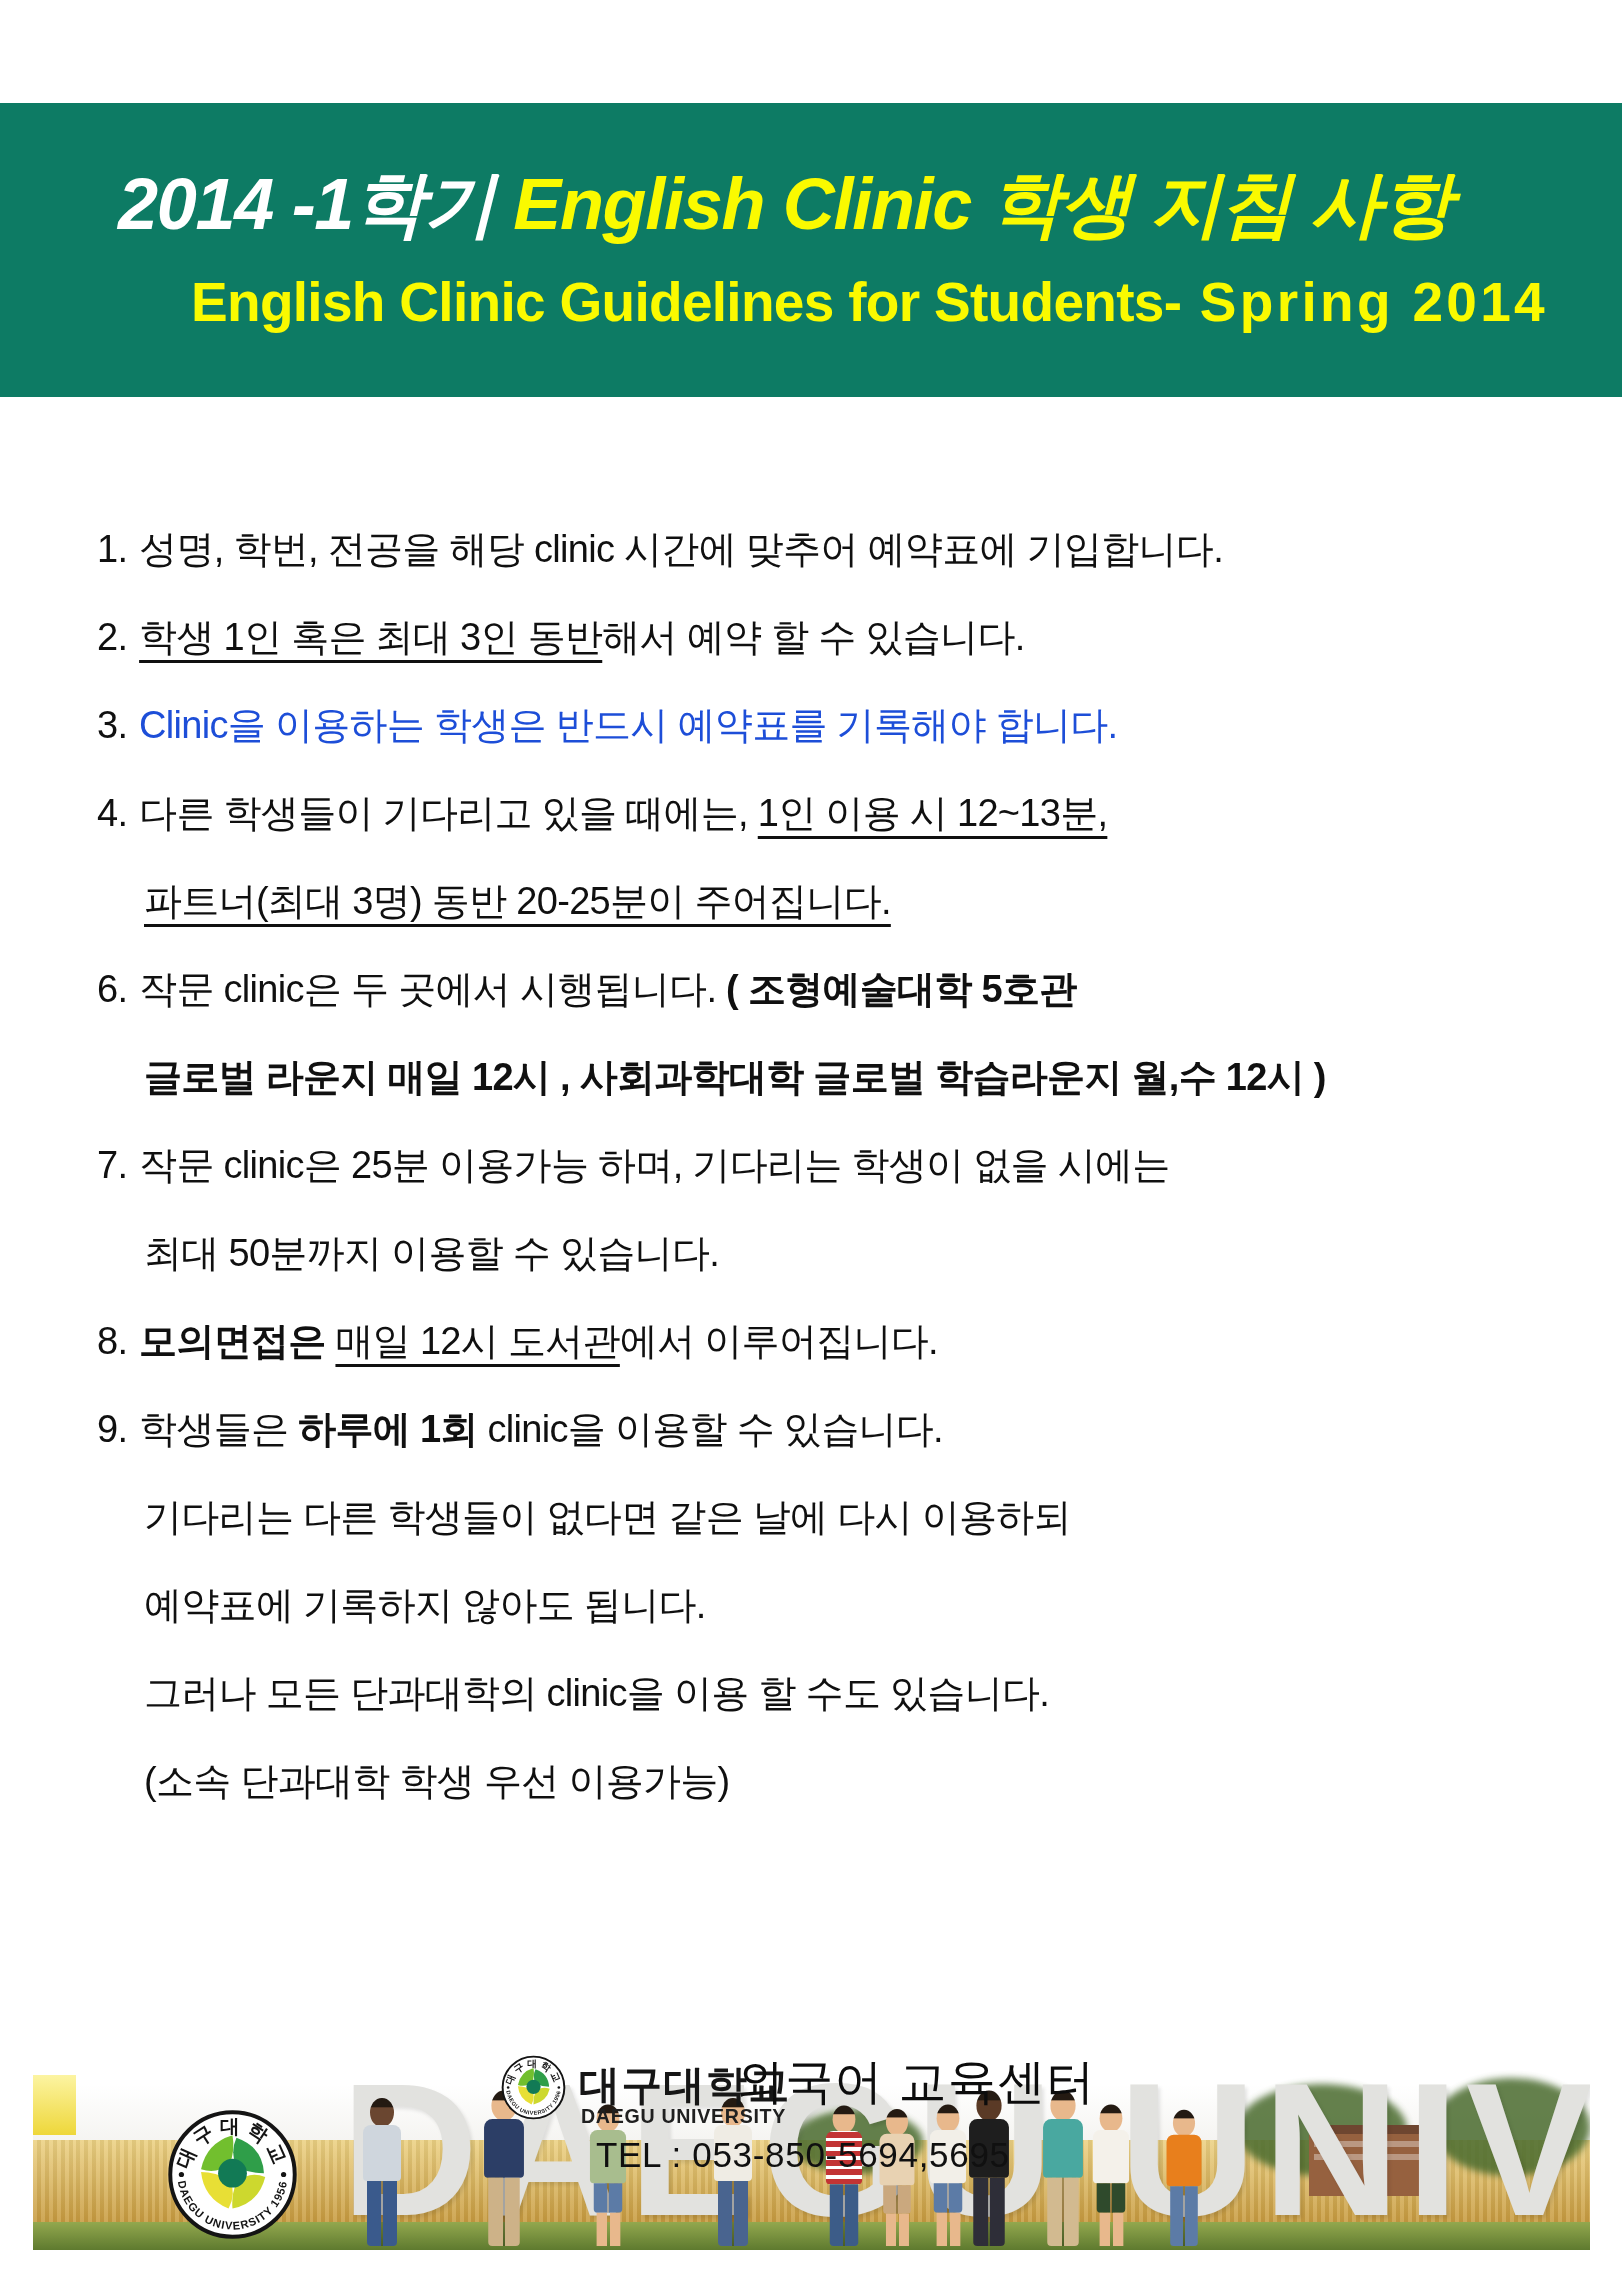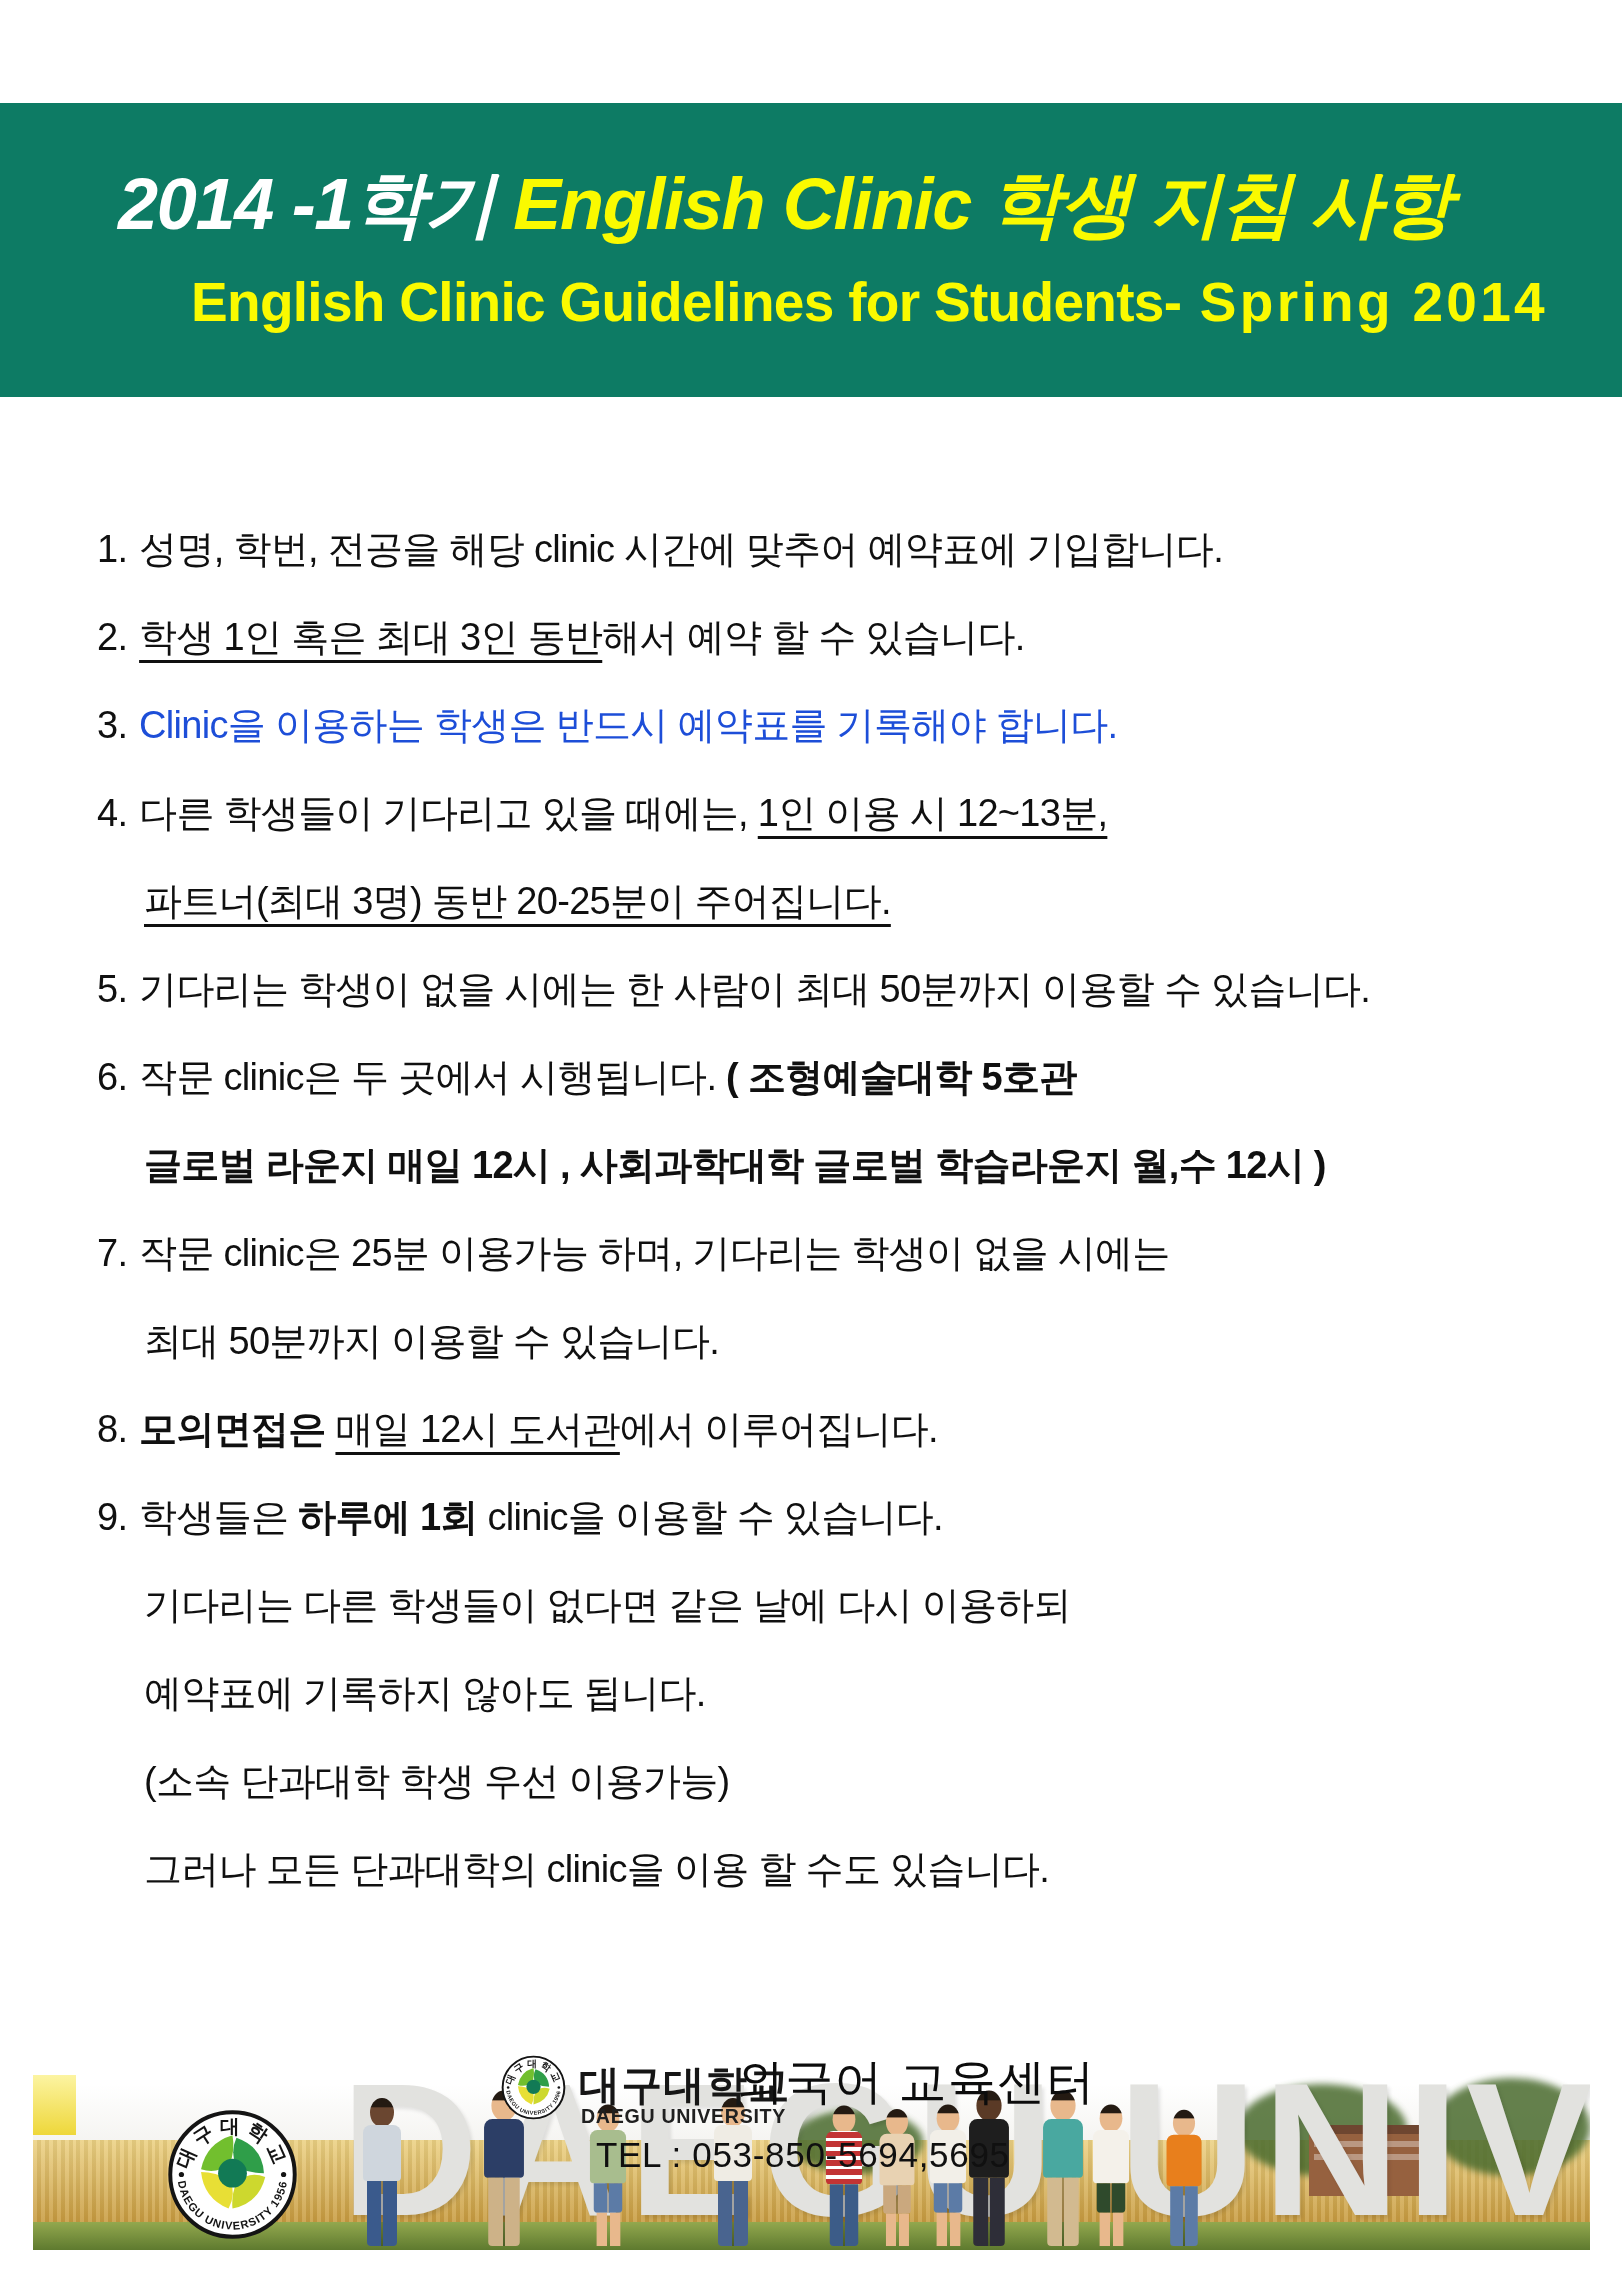--- a/index.html
+++ b/index.html
@@ -77,31 +77,30 @@
       <span>English Clinic Guidelines for Students-</span><span class="subtitle-season"> Spring 2014</span>
     </div>
   </div>
 
   <div class="guidelines" id="guidelines">
       <div class="gl-line"><span class="seg-num">1.</span><span>성명, 학번, 전공을 해당 clinic 시간에 맞추어 예약표에 기입합니다.</span></div>
       <div class="gl-line"><span class="seg-num">2.</span><span class="seg-u">학생 1인 혹은 최대 3인 동반</span><span>해서 예약 할 수 있습니다.</span></div>
       <div class="gl-line"><span class="seg-num">3.</span><span class="seg-red">Clinic을 이용하는 학생은 반드시 예약표를 기록해야 합니다.</span></div>
       <div class="gl-line"><span class="seg-num">4.</span><span>다른 학생들이 기다리고 있을 때에는, </span><span class="seg-u">1인 이용 시 12~13분,</span></div>
       <div class="gl-line indent"><span class="seg-u">파트너(최대 3명) 동반 20-25분이 주어집니다.</span></div>
-      <div class="gl-line"><span class="seg-num">5.</span><span>기다리는 학생이 없을 시에는 한 사람이 최대 50분까지 이용할 수 있습니다.</span></div>
       <div class="gl-line"><span class="seg-num">6.</span><span>작문 clinic은 두 곳에서 시행됩니다.  </span><span class="seg-bold">( 조형예술대학 5호관</span></div>
       <div class="gl-line indent"><span class="seg-bold">글로벌 라운지 매일 12시 , 사회과학대학 글로벌 학습라운지 월,수 12시 )</span></div>
       <div class="gl-line"><span class="seg-num">7.</span><span>작문 clinic은 25분 이용가능 하며, 기다리는 학생이 없을 시에는</span></div>
       <div class="gl-line indent"><span>최대 50분까지 이용할 수 있습니다.</span></div>
       <div class="gl-line"><span class="seg-num">8.</span><span class="seg-bold">모의면접은 </span><span class="seg-u">매일 12시 도서관</span><span>에서 이루어집니다.</span></div>
       <div class="gl-line"><span class="seg-num">9.</span><span>학생들은 </span><span class="seg-bold">하루에 1회</span><span> clinic을 이용할 수 있습니다.</span></div>
       <div class="gl-line indent"><span>기다리는 다른 학생들이 없다면 같은 날에 다시 이용하되</span></div>
       <div class="gl-line indent"><span>예약표에 기록하지 않아도 됩니다.</span></div>
+      <div class="gl-line indent"><span>그러나 모든 단과대학의 clinic을 이용 할 수도 있습니다.</span></div>
       <div class="gl-line indent"><span>(소속 단과대학 학생 우선 이용가능)</span></div>
-      <div class="gl-line indent"><span>그러나 모든 단과대학의 clinic을 이용 할 수도 있습니다.</span></div>
     </div>
 
   <div class="photo">
     <div class="photo-sky"></div>
     <div class="photo-wheat"></div>
     <div class="photo-grass"></div>
 
     <div class="tree" style="left:759px; top:77px; width:131px; height:65px;"></div>
     <div class="tree" style="left:1204px; top:52px; width:170px; height:92px;"></div>
     <div class="tree" style="left:1400px; top:46px; width:157px; height:98px;"></div>

